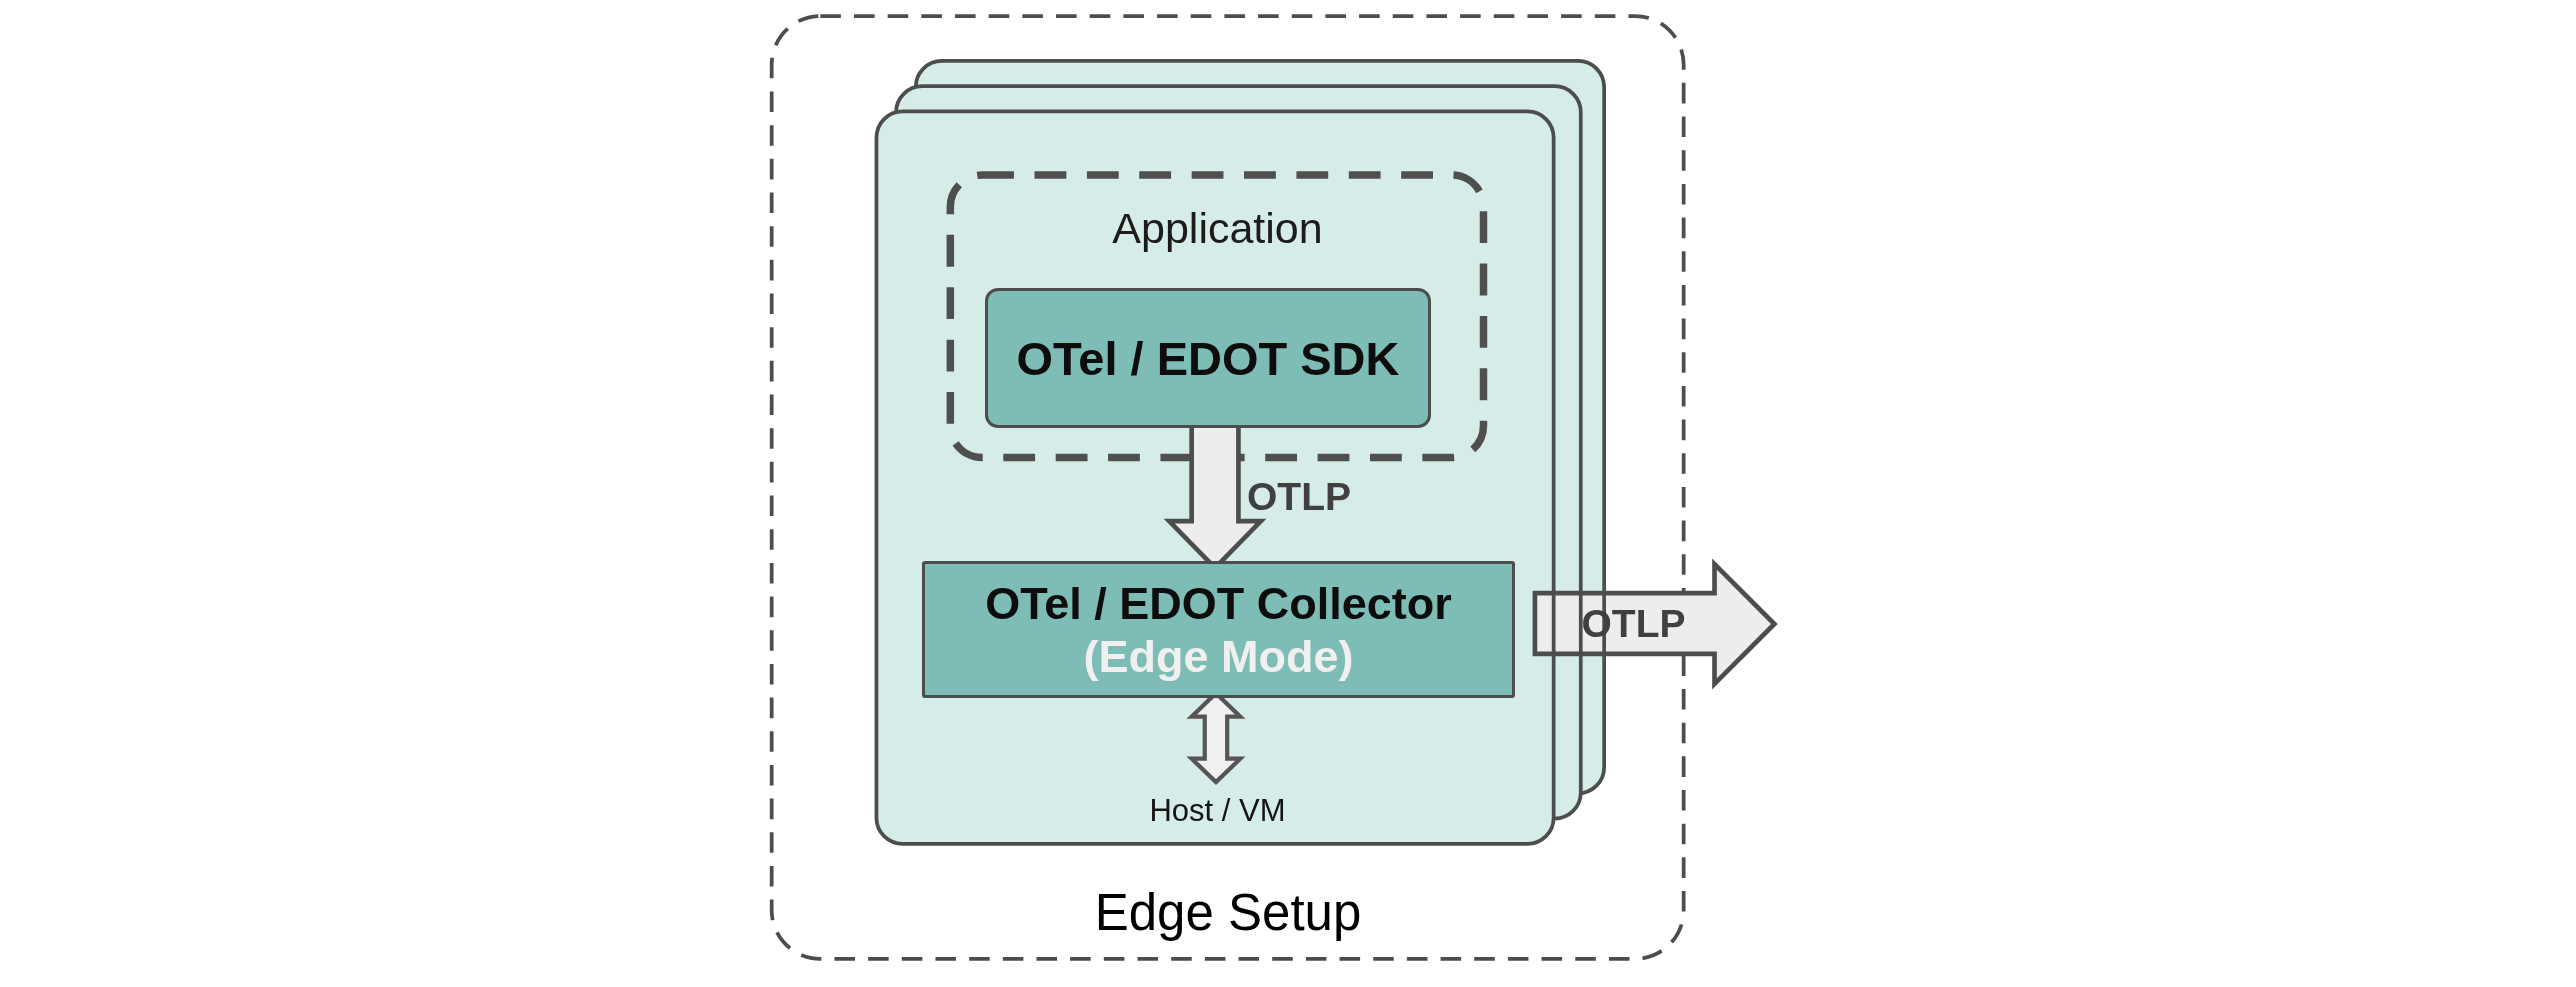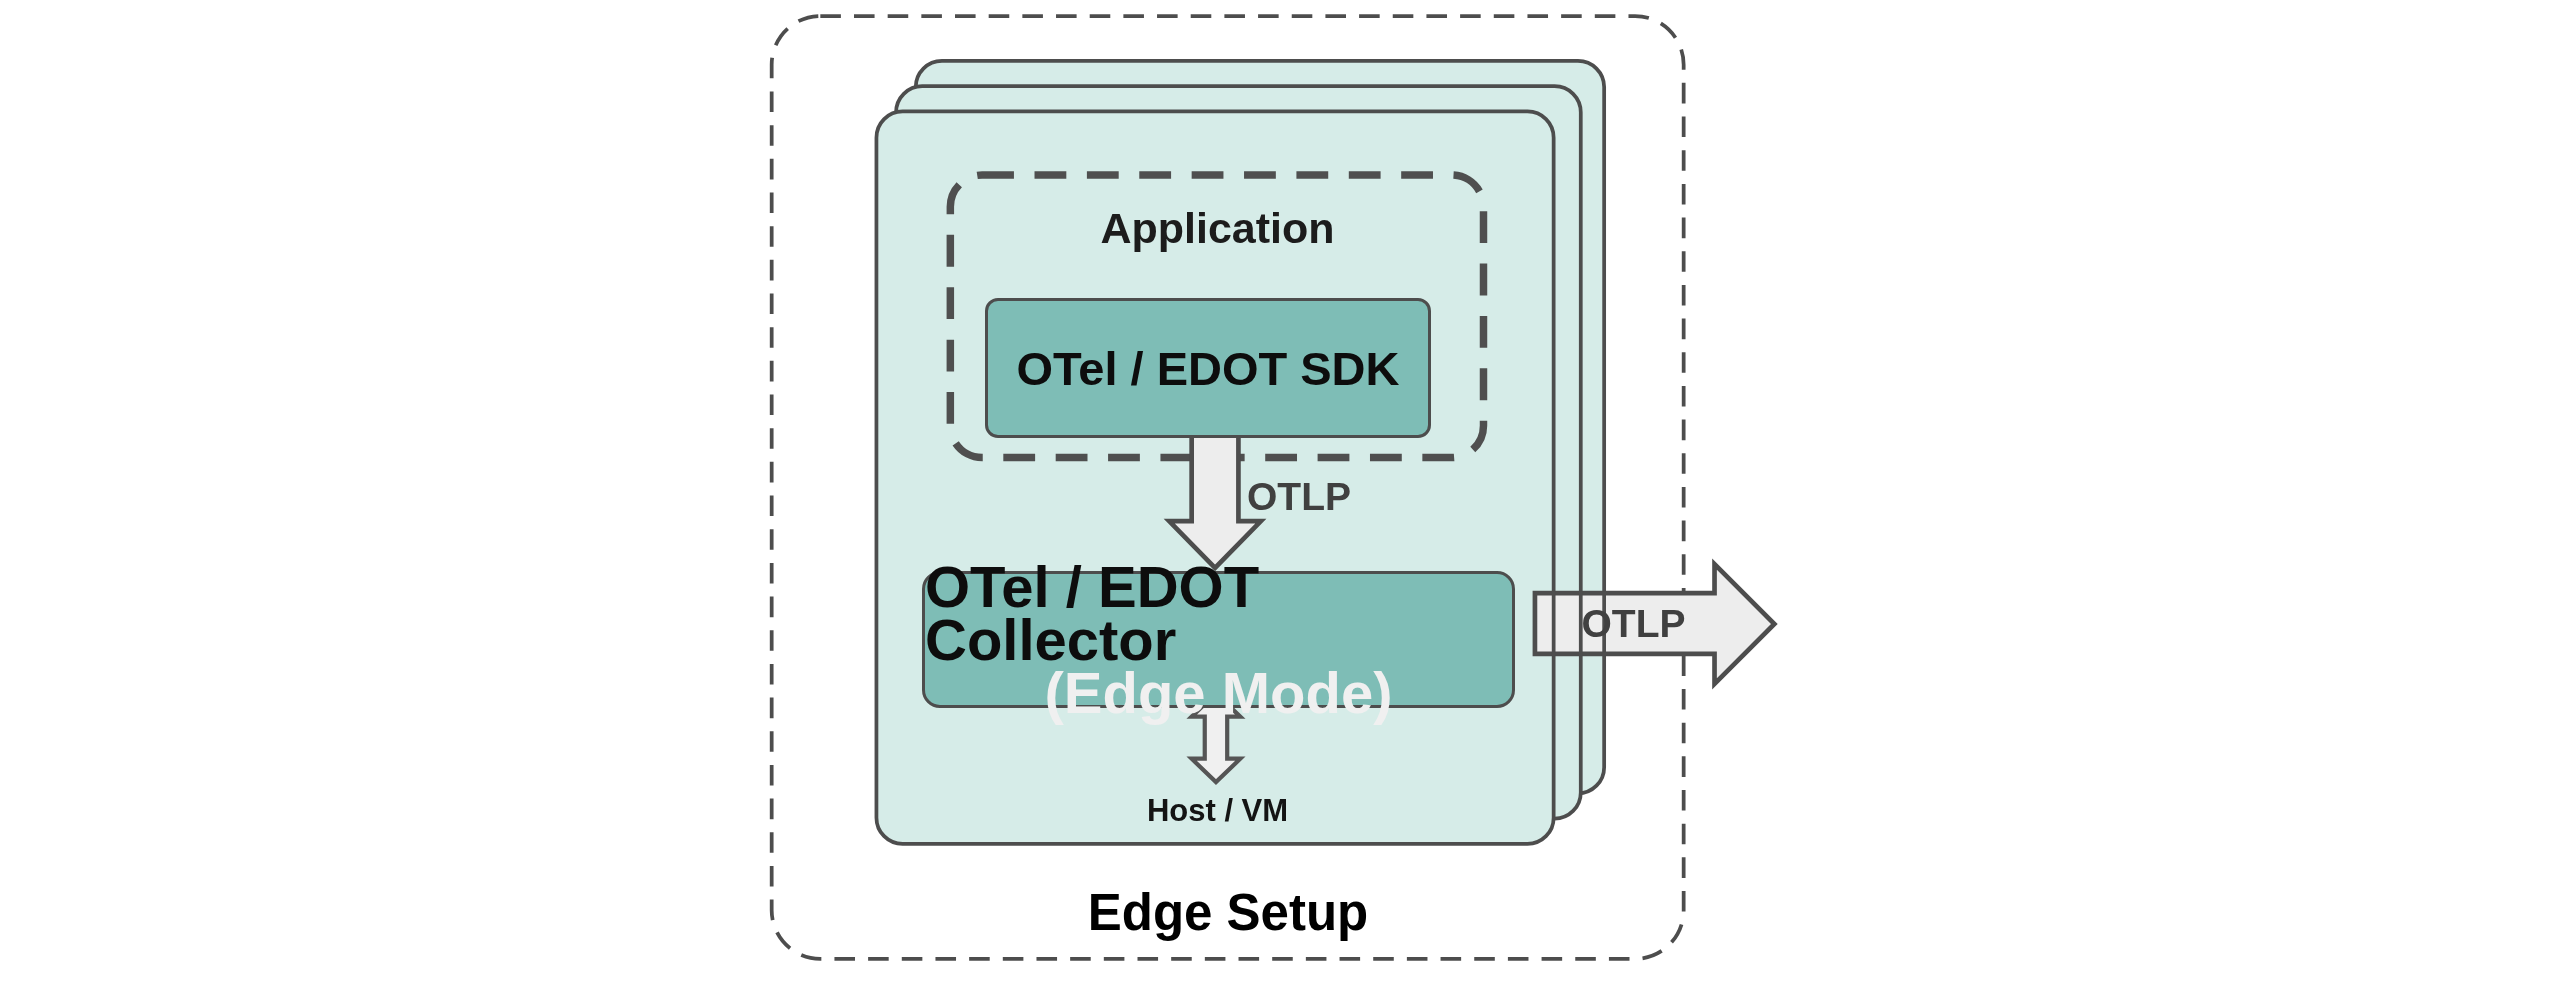--- a/index.html
+++ b/index.html
@@ -5,34 +5,34 @@
   html,body{margin:0;padding:0;background:#ffffff;}
   .screen{
     position:relative;
     width:2576px;height:988px;
     background:#ffffff;
     overflow:hidden;
     font-family:"Liberation Sans", sans-serif;
   }
   .layer{position:absolute;left:0;top:0;width:2576px;height:988px;}
   .txt{position:absolute;white-space:nowrap;}
-  .center{text-align:center;font-weight:bold;}
+  .center{text-align:center;}
   
   .node{
     position:absolute;box-sizing:border-box;
     background:#7ebdb6;border:3.7px solid #4d4d4d;
-    display:flex;flex-direction:column;align-items:center;justify-content:center;margin-top:10px;
+    display:flex;flex-direction:column;align-items:center;justify-content:center;
   }
   .sdk-node{
     left:985px;top:288px;width:446px;height:140px;border-radius:13px;
     font-size:47px;font-weight:bold;color:#0d0d0d;
   }
   .collector-node{
-    left:922px;top:561px;width:593px;height:137px;border-radius:18px;
-    font-size:58px;font-weight:bold;line-height:53px;
+    left:922px;top:561px;width:593px;height:137px;border-radius:3px;
+    font-size:45px;font-weight:bold;line-height:53px;
   }
   .collector-title{color:#0d0d0d;}
   .collector-subtitle{color:#f0f0f0;}
   
   .application-label{
     left:947px;top:200px;width:541px;height:56px;line-height:56px;
     font-size:43px;color:#1c1c1c;
   }
   .host-label{
     left:947px;top:786px;width:541px;height:49px;line-height:49px;

